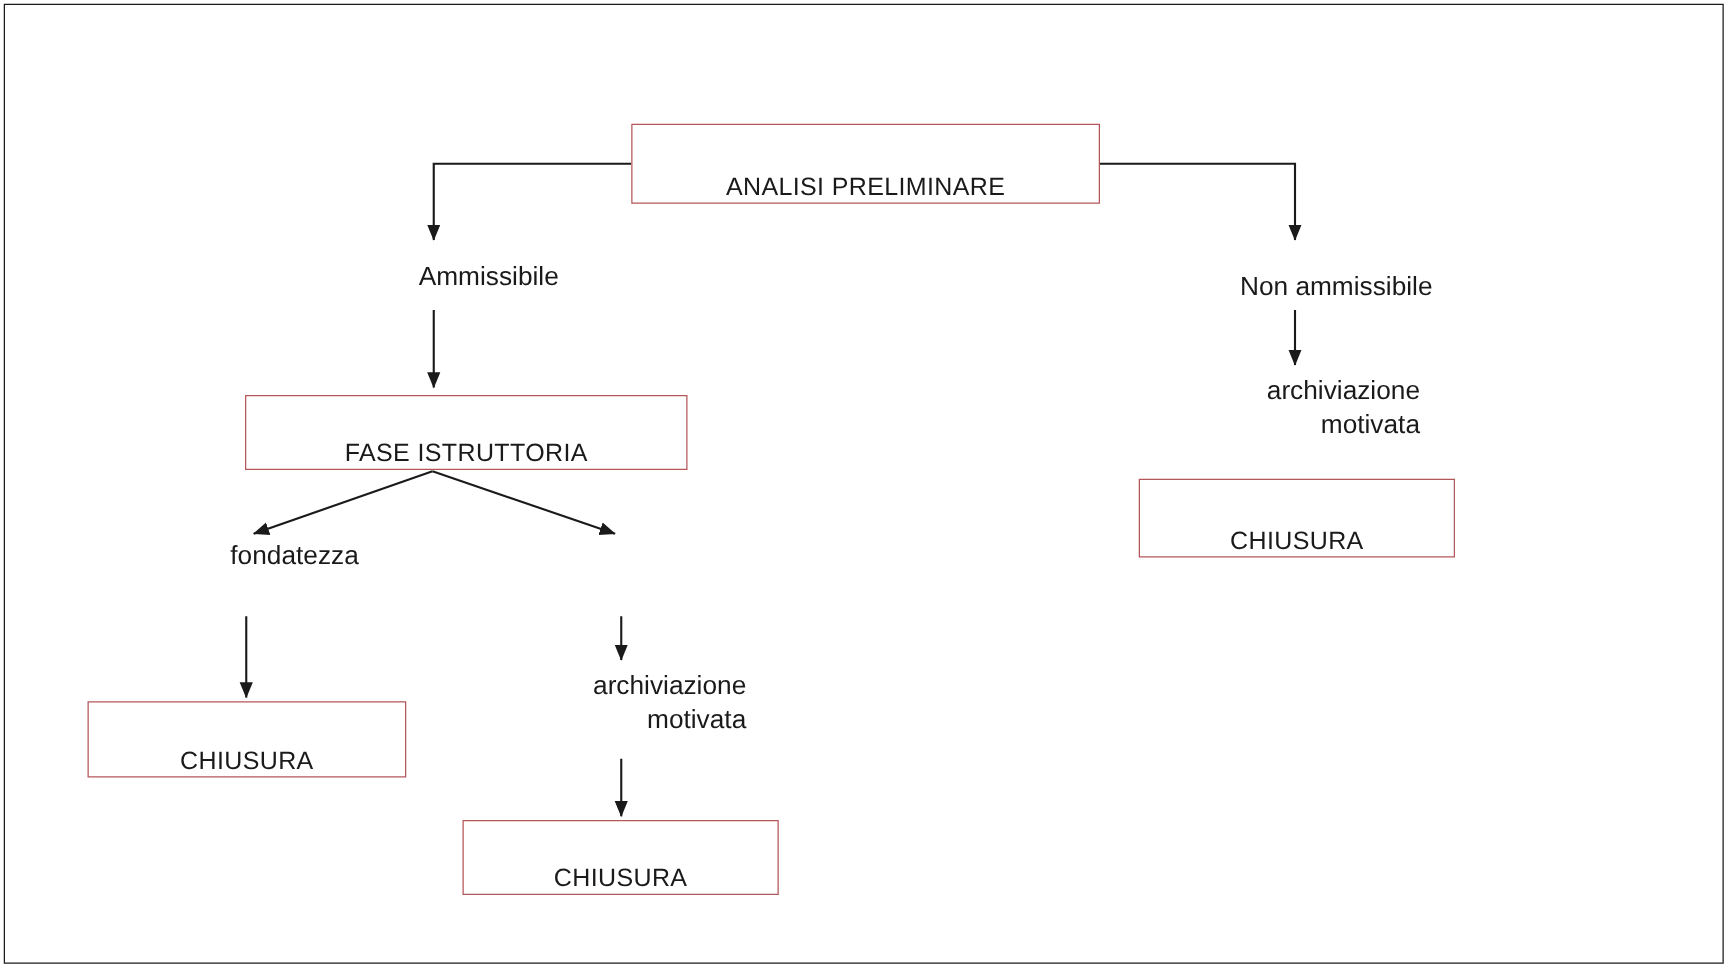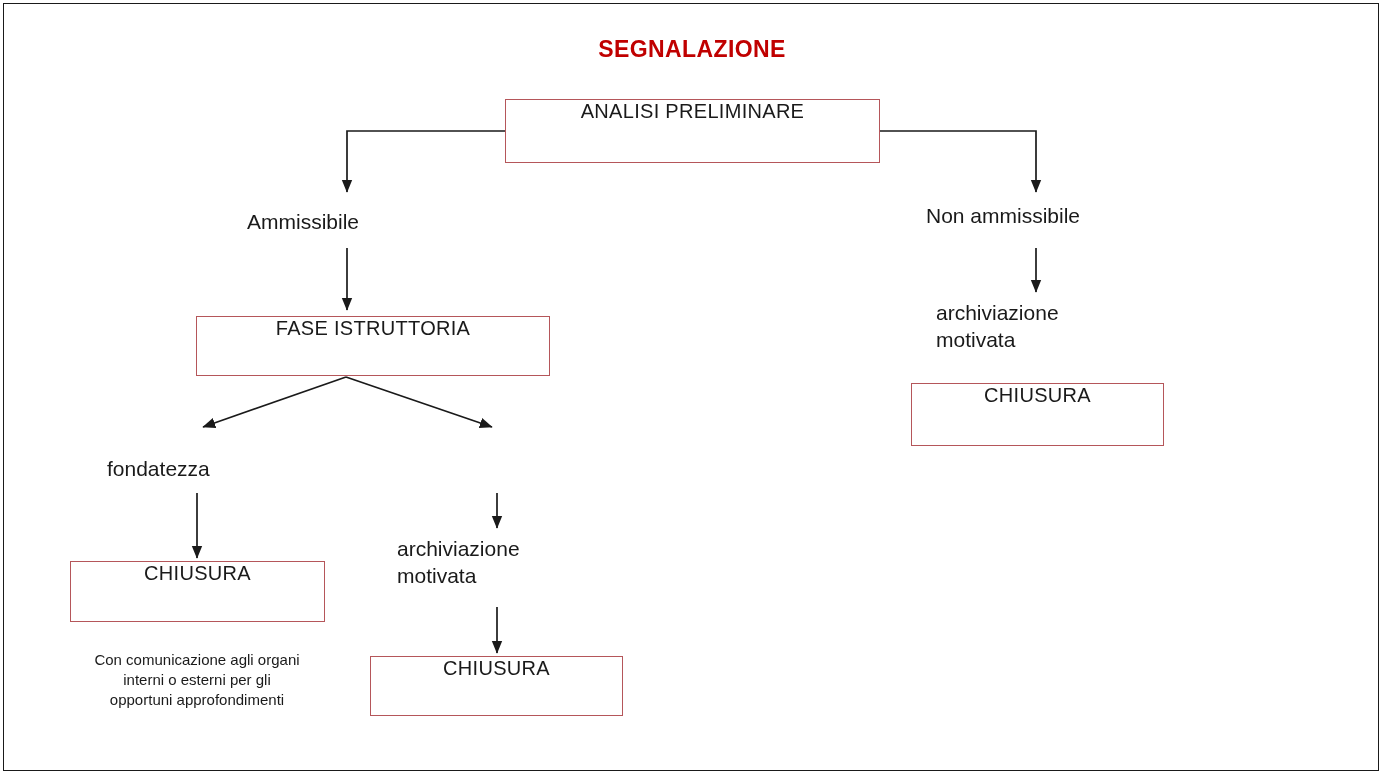--- a/index.html
+++ b/index.html
@@ -44,32 +44,32 @@
     font-weight: bold;
     letter-spacing: 0.4px;
     white-space: nowrap;
   }
   .node-box {
     position: absolute;
     box-sizing: border-box;
     background: #ffffff;
     border: 1.6px solid #b5565a;
     display: flex;
-    align-items: flex-start;
+    align-items: flex-end;
     justify-content: center;
   }
   .node-box .node-label {
     font-size: 20px;
     color: #1a1a1a;
     letter-spacing: 0.3px;
     white-space: nowrap;
   }
   .plain-label {
     position: absolute;
-    text-align: left;
+    text-align: right;
     color: #1a1a1a;
     font-size: 21px;
     line-height: 1.28;
     white-space: pre-line;
   }
   .note-label {
     position: absolute;
     text-align: center;
     color: #1a1a1a;
     font-size: 15px;
@@ -103,51 +103,47 @@
 
     <path d="M346,377 L492,427" fill="none" stroke="#1a1a1a" stroke-width="1.7" marker-end="url(#arrowhead)"></path>
 
     <path d="M197,493 L197,558" fill="none" stroke="#1a1a1a" stroke-width="1.7" marker-end="url(#arrowhead)"></path>
 
     <path d="M497,493 L497,528" fill="none" stroke="#1a1a1a" stroke-width="1.7" marker-end="url(#arrowhead)"></path>
 
     <path d="M497,607 L497,653" fill="none" stroke="#1a1a1a" stroke-width="1.7" marker-end="url(#arrowhead)"></path>
   </svg>
 
-  <div class="title" style="left:492px; top:36px; width:400px; font-size:23px; color:#c00000;">SEGNALAZIONE</div>
 
   <div class="node-box" style="left:505px; top:99px; width:375px; height:64px;">
     <span class="node-label">ANALISI PRELIMINARE</span>
   </div>
 
   <div class="plain-label" style="left:247px; top:209px; width:200px;">Ammissibile</div>
 
-  <div class="plain-label" style="left:926px; top:203px; width:220px;">Non ammissibile</div>
+  <div class="plain-label" style="left:926px; top:217px; width:220px;">Non ammissibile</div>
 
   <div class="node-box" style="left:196px; top:316px; width:354px; height:60px;">
     <span class="node-label">FASE ISTRUTTORIA</span>
   </div>
 
   <div class="plain-label" style="left:936px; top:300px; width:200px;">archiviazione
 motivata</div>
 
   <div class="node-box" style="left:911px; top:383px; width:253px; height:63px;">
     <span class="node-label">CHIUSURA</span>
   </div>
 
-  <div class="plain-label" style="left:107px; top:456px; width:180px;">fondatezza</div>
+  <div class="plain-label" style="left:107px; top:432px; width:180px;">fondatezza</div>
 
 
   <div class="node-box" style="left:70px; top:561px; width:255px; height:61px;">
     <span class="node-label">CHIUSURA</span>
   </div>
 
-  <div class="note-label" style="left:52px; top:650px; width:290px;">Con comunicazione agli organi
-interni o esterni per gli
-opportuni approfondimenti</div>
 
   <div class="plain-label" style="left:397px; top:536px; width:200px;">archiviazione
 motivata</div>
 
   <div class="node-box" style="left:370px; top:656px; width:253px; height:60px;">
     <span class="node-label">CHIUSURA</span>
   </div>
 
 </div>
 

